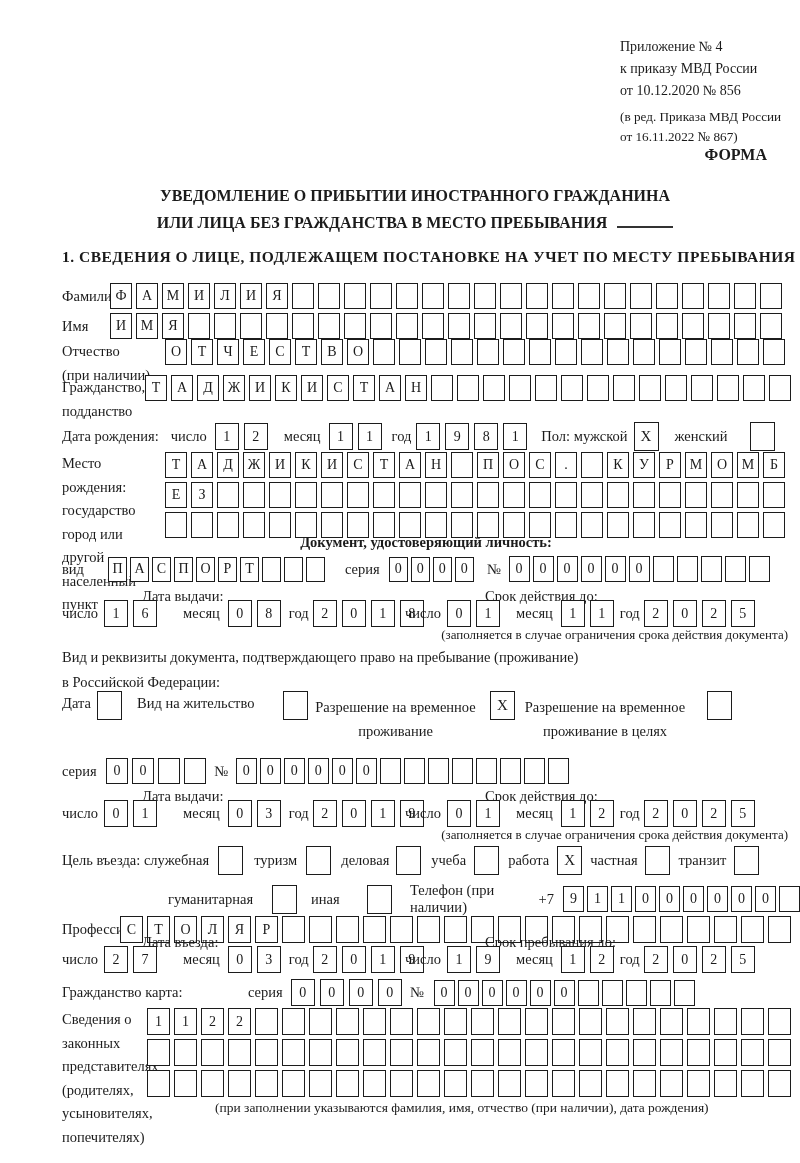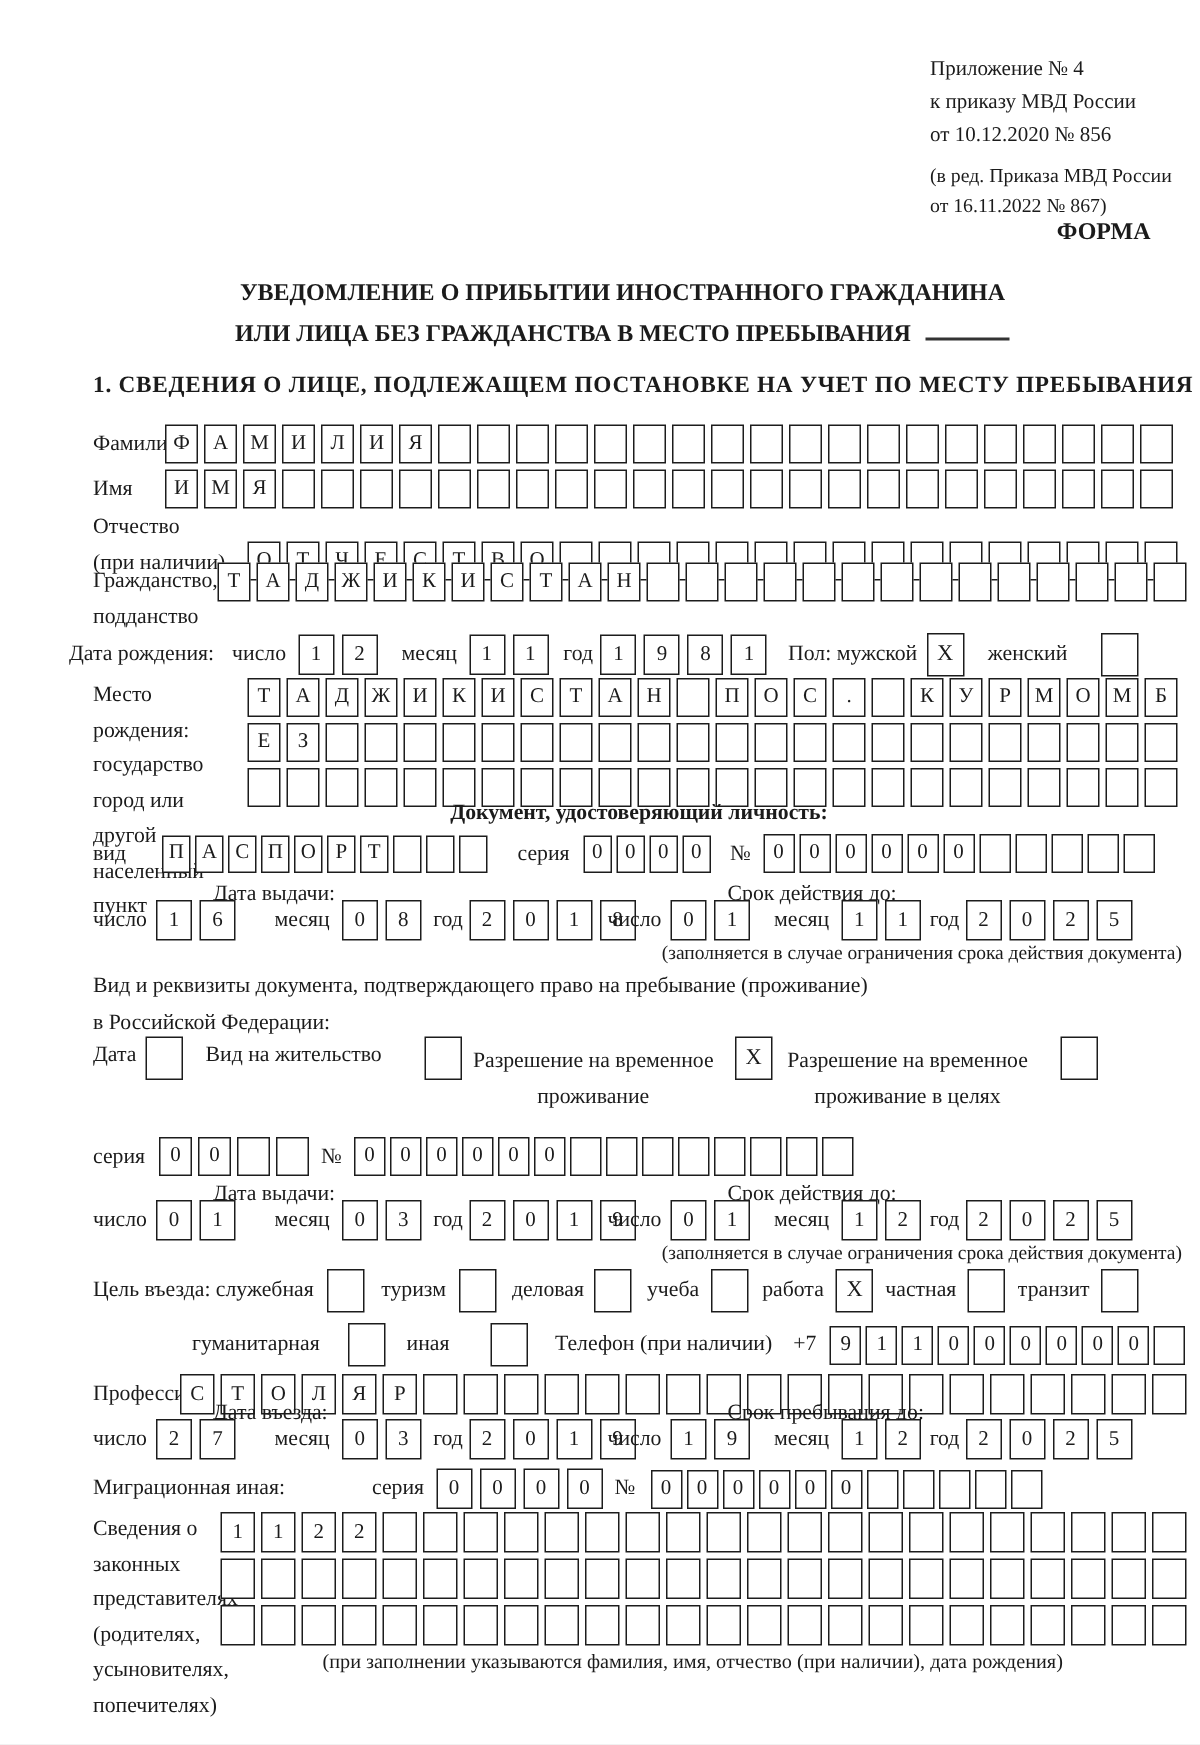--- a/index.html
+++ b/index.html
@@ -109,21 +109,21 @@
         <span class="cell"></span>
         <span class="cell"></span>
         <span class="cell"></span>
         <span class="cell"></span>
         <span class="cell"></span>
         <span class="cell"></span>
         <span class="cell"></span>
       </span>
   </div>
 
-  <div class="abs top" style="left:62px;top:339px;align-items:flex-end;">
+  <div class="abs top" style="left:62px;top:339px;">
     <span class="lbl stack" style="width:103px;">
       <div>Отчество</div>
       <div>(при наличии)</div>
     </span>
     <span class="cg">
         <span class="cell">О</span>
         <span class="cell">Т</span>
         <span class="cell">Ч</span>
         <span class="cell">Е</span>
         <span class="cell">С</span>
@@ -176,21 +176,21 @@
         <span class="cell"></span>
         <span class="cell"></span>
         <span class="cell"></span>
         <span class="cell"></span>
         <span class="cell"></span>
         <span class="cell"></span>
         <span class="cell"></span>
       </span>
   </div>
 
-  <div class="abs flex" style="left:46px;top:422px;">
+  <div class="abs flex" style="left:62px;top:422px;">
     <span>Дата рождения:</span>
     <span style="margin-left:12px;">число</span>
     <span class="cg dt" style="margin-left:8px;">
         <span class="cell">1</span>
         <span class="cell">2</span>
       </span>
     <span style="margin-left:16px;">месяц</span>
     <span class="cg dt" style="margin-left:8px;">
         <span class="cell">1</span>
         <span class="cell">1</span>
@@ -480,21 +480,21 @@
     <span class="chk" style="margin-left:8px;"></span>
     <span style="margin-left:9px;">работа</span>
     <span class="chk" style="margin-left:8px;">X</span>
     <span style="margin-left:8px;">частная</span>
     <span class="chk" style="margin-left:7px;"></span>
     <span style="margin-left:9px;">транзит</span>
     <span class="chk" style="margin-left:8px;"></span>
   </div>
 
   <div class="abs flex" style="left:128px;top:882px;">
-    <span class="lbl" style="width:104px;">гуманитарная</span>
+    <span class="lbl" style="width:104px;margin-left:40px;">гуманитарная</span>
     <span class="chk"></span>
     <span style="margin-left:14px;width:56px;" class="lbl">иная</span>
     <span class="chk"></span>
     <span style="margin-left:18px;">Телефон (при наличии)</span>
     <span style="margin-left:14px;">+7</span>
     <span class="cg md" style="margin-left:9px;">
         <span class="cell">9</span>
         <span class="cell">1</span>
         <span class="cell">1</span>
         <span class="cell">0</span>
@@ -574,21 +574,21 @@
     <span style="margin-left:6px;">год</span>
     <span class="cg dt" style="margin-left:4px;">
         <span class="cell">2</span>
         <span class="cell">0</span>
         <span class="cell">2</span>
         <span class="cell">5</span>
       </span>
   </div>
 
   <div class="abs flex" style="left:62px;top:979px;">
-    <span class="lbl" style="width:186px;">Миграционная иная:</span>
+    <span class="lbl" style="width:186px;">Гражданство карта:</span>
     <span>серия</span>
     <span class="cg dt" style="margin-left:8px;">
         <span class="cell">0</span>
         <span class="cell">0</span>
         <span class="cell">0</span>
         <span class="cell">0</span>
       </span>
     <span style="margin-left:8px;">№</span>
     <span class="cg md" style="margin-left:10px;">
         <span class="cell">0</span>

